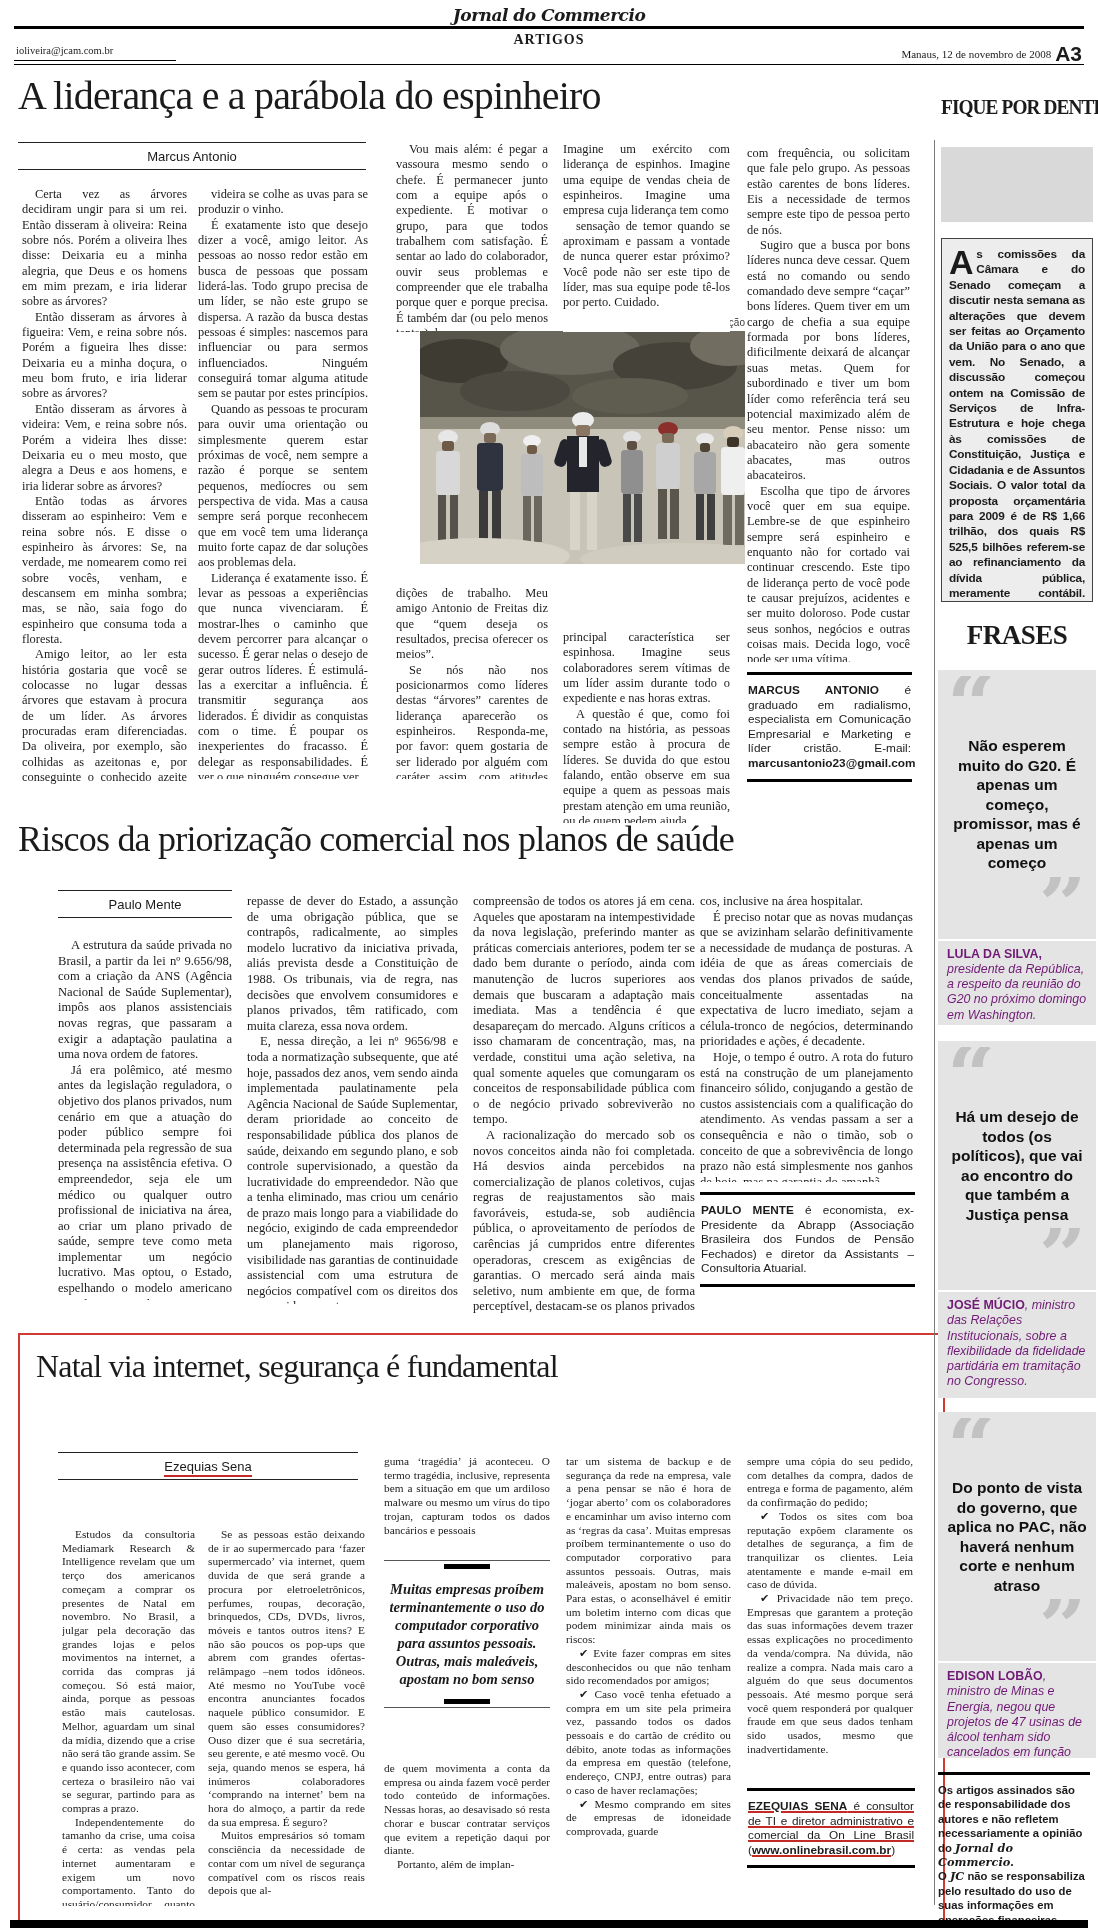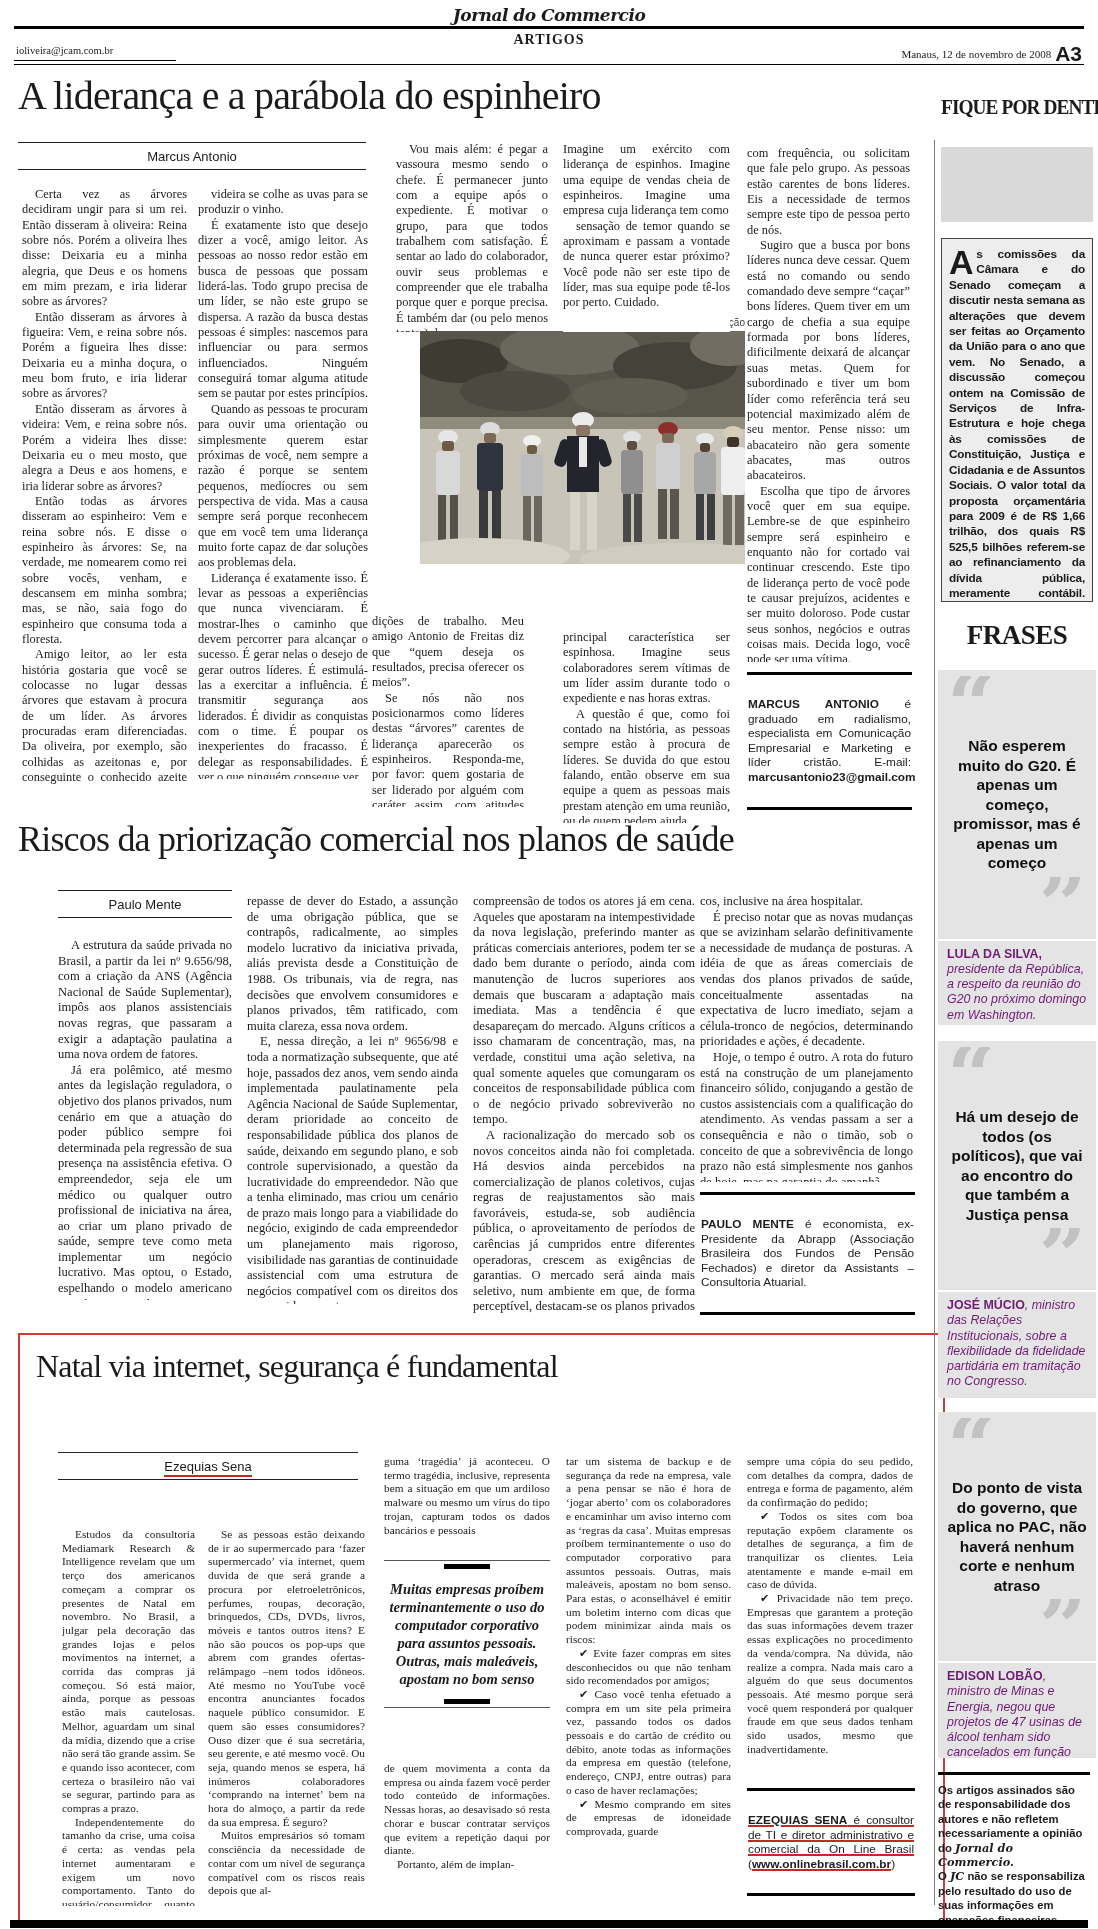--- a/index.html
+++ b/index.html
@@ -23,21 +23,21 @@
   
   .newscol{text-align:justify;overflow:hidden;}
   .newscol p{margin:0;text-indent:13px;}
   .newscol.flush p:first-child{text-indent:0;}
   .a1{font-size:12.4px;line-height:15.35px;}
   .a2{font-size:12.6px;line-height:15.6px;}
   .a3{font-size:11.3px;line-height:13.7px;}
   
   .bio{border-top:3px solid #000;border-bottom:3px solid #000;
        font-family:"Liberation Sans",sans-serif;font-size:11.8px;line-height:14.6px;
-       text-align:justify;padding:22px 1px;}
+       text-align:justify;padding:8px 1px;}
   .bio .bname{font-weight:bold;}
   .bio .bmail{font-weight:bold;}
   .bio3-red{text-decoration:underline;text-decoration-color:#c22b25;text-decoration-thickness:2px;}
   
   .caption{font-family:"Liberation Sans",sans-serif;font-size:10px;color:#3c3c3c;text-align:right;}
   .photo{background:#b9b4a8;}
   
   .pq-rule{height:1px;background:#555;}
   .pq-bar{width:46px;height:5px;background:#000;margin:3px auto;}
   .pullquote{font-weight:bold;font-style:italic;text-align:center;font-size:14.5px;line-height:18px;padding:8px 2px;}
@@ -183,21 +183,21 @@
           <rect x="-12" y="12" width="24" height="48" rx="4" fill="#efefef"></rect>
           <rect x="-10" y="60" width="9" height="50" fill="#6e6a60"></rect>
           <rect x="2" y="60" width="9" height="50" fill="#6e6a60"></rect>
         </g>
 
       <ellipse cx="60" cy="225" rx="90" ry="18" fill="#d6d2c5"></ellipse>
       <ellipse cx="260" cy="228" rx="100" ry="16" fill="#d0ccbf"></ellipse>
     </svg>
   </div>
 
-  <div class="abs newscol a1 flush" style="top:586px;left:372px;width:152px;height:193px;margin-top:28px;">
+  <div class="abs newscol a1 flush" style="top:586px;left:396px;width:152px;height:193px;">
       <p>dições de trabalho. Meu amigo Antonio de Freitas diz que “quem deseja os resultados, precisa oferecer os meios”.</p>
       <p>Se nós não nos posicionarmos como líderes destas “árvores” carentes de liderança aparecerão os espinheiros. Responda-me, por favor: quem gostaria de ser liderado por alguém com caráter assim, com atitudes que ferem e palavras venenosas? Que transmitem a</p>
     </div>
   <div class="abs newscol a1 flush" style="top:586px;left:563px;width:167px;height:193px;margin-top:44px;">
       <p>principal característica ser espinhosa. Imagine seus colaboradores serem vítimas de um líder assim durante todo o expediente e nas horas extras.</p>
       <p>A questão é que, como foi contado na história, as pessoas sempre estão à procura de líderes. Se duvida do que estou falando, então observe em sua equipe a quem as pessoas mais prestam atenção em uma reunião, ou de quem pedem ajuda</p>
     </div>
   <div class="abs newscol a1 flush" style="top:146px;left:747px;width:163px;height:516px;">
       <p>com frequência, ou solicitam que fale pelo grupo. As pessoas estão carentes de bons líderes. Eis a necessidade de termos sempre este tipo de pessoa perto de nós.</p>
       <p>Sugiro que a busca por bons líderes nunca deve cessar. Quem está no comando ou sendo comandado deve sempre “caçar” bons líderes. Quem tiver em um cargo de chefia a sua equipe formada por bons líderes, dificilmente deixará de alcançar suas metas. Quem for subordinado e tiver um bom líder como referência terá seu potencial maximizado além de seu mentor. Pense nisso: um abacateiro não gera somente abacates, mas outros abacateiros.</p>

